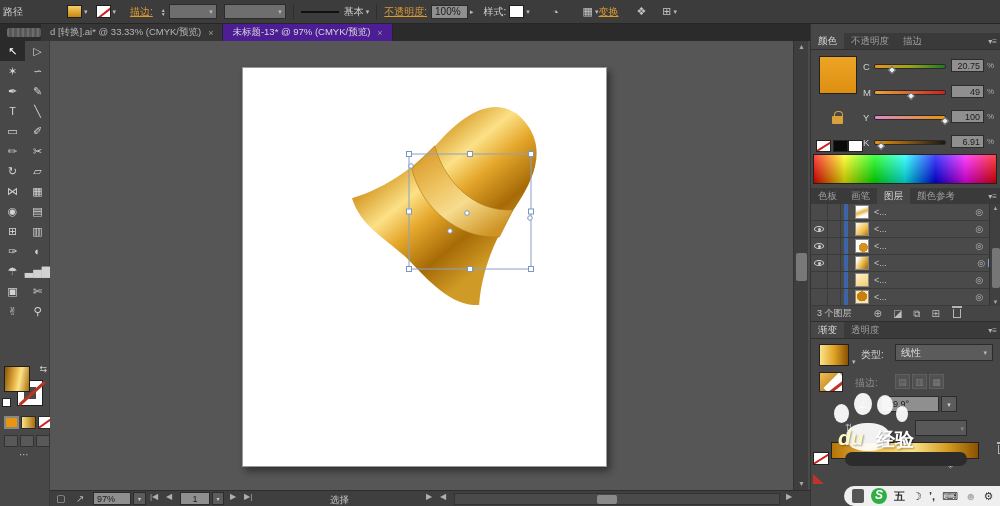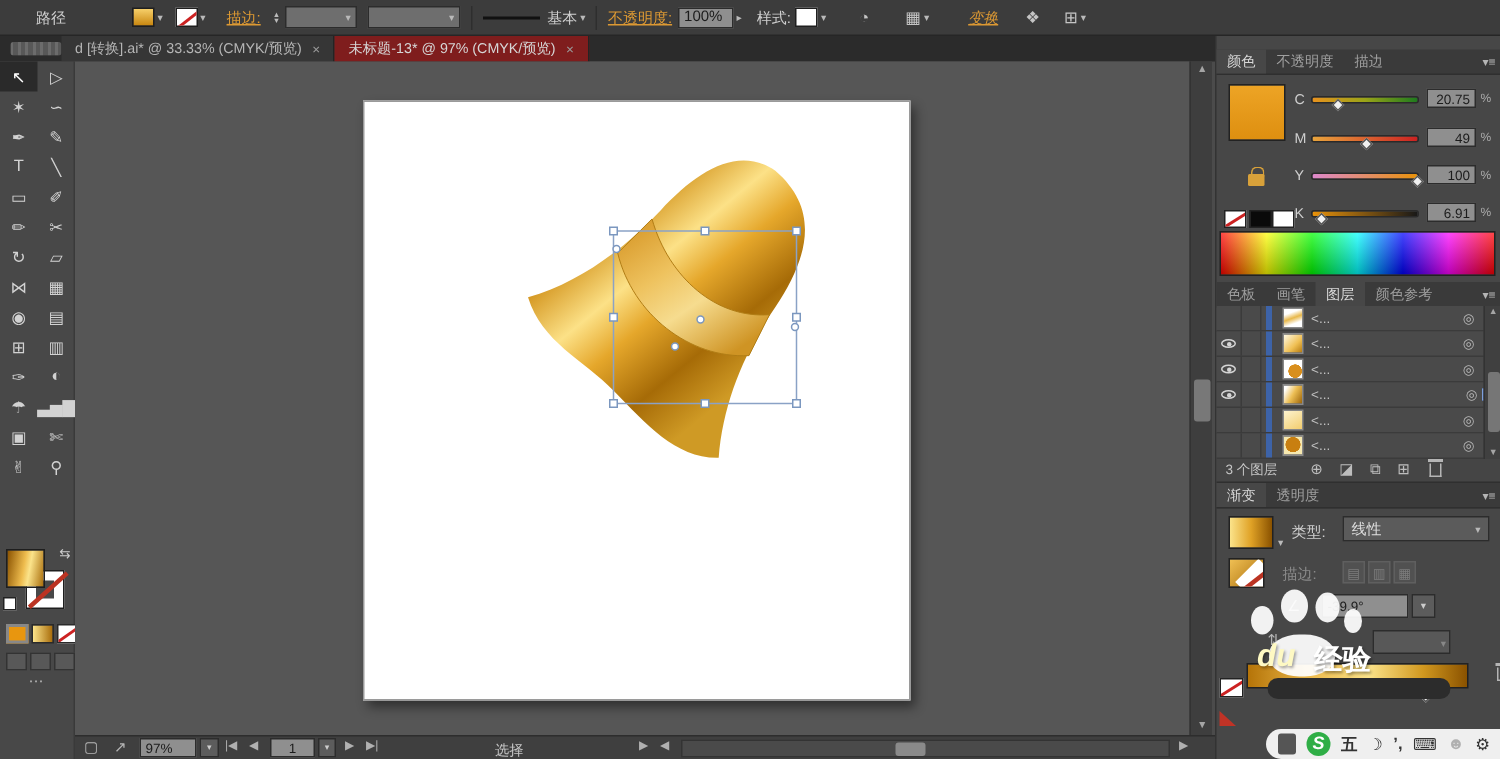--- a/index.html
+++ b/index.html
@@ -28,21 +28,21 @@
 .vsep { width:1px; height:16px; background:#2e2e2e; margin:0 7px; }
 .linepreview { width:38px; height:2px; background:#111; margin-right:5px; }
 .cb-ic { color:#c4c4c4; font-size:11px; }
 
 
 #tab-bar { left:0; top:24px; width:1000px; height:17px; background:#2b2b2b; display:flex; align-items:stretch; }
 #dock-grip { width:34px; height:9px; background:#585858; border-radius:2px; margin:4px 0 0 7px;
   background-image:repeating-linear-gradient(90deg,#6c6c6c 0 2px,#585858 2px 5px); }
 .doc-tab { display:flex; align-items:center; gap:7px; padding:0 9px; font-size:9.5px;
   color:#b5b5b5; background:#363636; border-right:1px solid #242424; }
-.doc-tab.active { background:#7f1d1d; color:#d6d6d6; }
+.doc-tab.active { background:#4c1d95; color:#d6d6d6; }
 .doc-tab:first-of-type { margin-left:14px; }
 .tab-close { font-size:9px; color:#9a9a9a; }
 
 
 #toolbar { left:0; top:41px; width:50px; height:465px; background:#484848; border-right:1px solid #3a3a3a; }
 #tools { display:grid; grid-template-columns:25px 25px; }
 .tool { height:20px; display:flex; align-items:center; justify-content:center;
   color:#d2d2d2; font-size:11px; cursor:pointer; }
 .tool.active { background:#2a2a2a; color:#fff; }
 #fillstroke { position:absolute; left:0; top:323px; width:50px; height:50px; }
@@ -209,21 +209,21 @@
   font-weight:bold; font-style:italic; font-size:12px; text-align:center; line-height:15px; }
 .ime-it { color:#333; font-size:11px; font-weight:bold; }
 .ime-dim { color:#b0b0b0; }
 </style>
 </head>
 <body>
 
 <div id="app">
 
   <div id="control-bar" class="abs">
-    <span class="lbl" style="margin-left:24px">路径</span>
+    <span class="lbl" style="margin-left:3px">路径</span>
     <span class="swatch-ctl" style="margin-left:44px">
       <span class="swatch-box fillgold"></span>
       <span class="caret">▾</span>
     </span>
     <span class="swatch-ctl">
       <span class="swatch-box strokenone"></span>
       <span class="caret">▾</span>
     </span>
     <span class="orange" style="margin-left:14px">描边:</span>
     <span class="stepper">
@@ -249,21 +249,21 @@
     <span class="lbl" style="margin-left:10px">样式:</span>
     <span class="swatch-ctl" style="margin-left:3px">
       <span class="swatch-box" style="background:#fff"></span>
       <span class="caret">▾</span>
     </span>
     <span class="cb-ic" style="margin-left:22px">◔</span>
     <span style="margin-left:24px;display:flex;align-items:center">
       <span class="cb-ic">▦</span>
       <span class="caret">▾</span>
     </span>
-    <span class="orange" style="margin-left:26px;font-style:italic;">变换</span>
+    <span class="orange" style="">变换</span>
     <span class="cb-ic" style="margin-left:18px">❖</span>
     <span style="margin-left:16px;display:flex;align-items:center">
       <span class="cb-ic">⊞</span>
       <span class="caret">▾</span>
     </span>
   </div>
 
   <div id="tab-bar" class="abs">
     <span id="dock-grip"></span>
     <span class="doc-tab">

